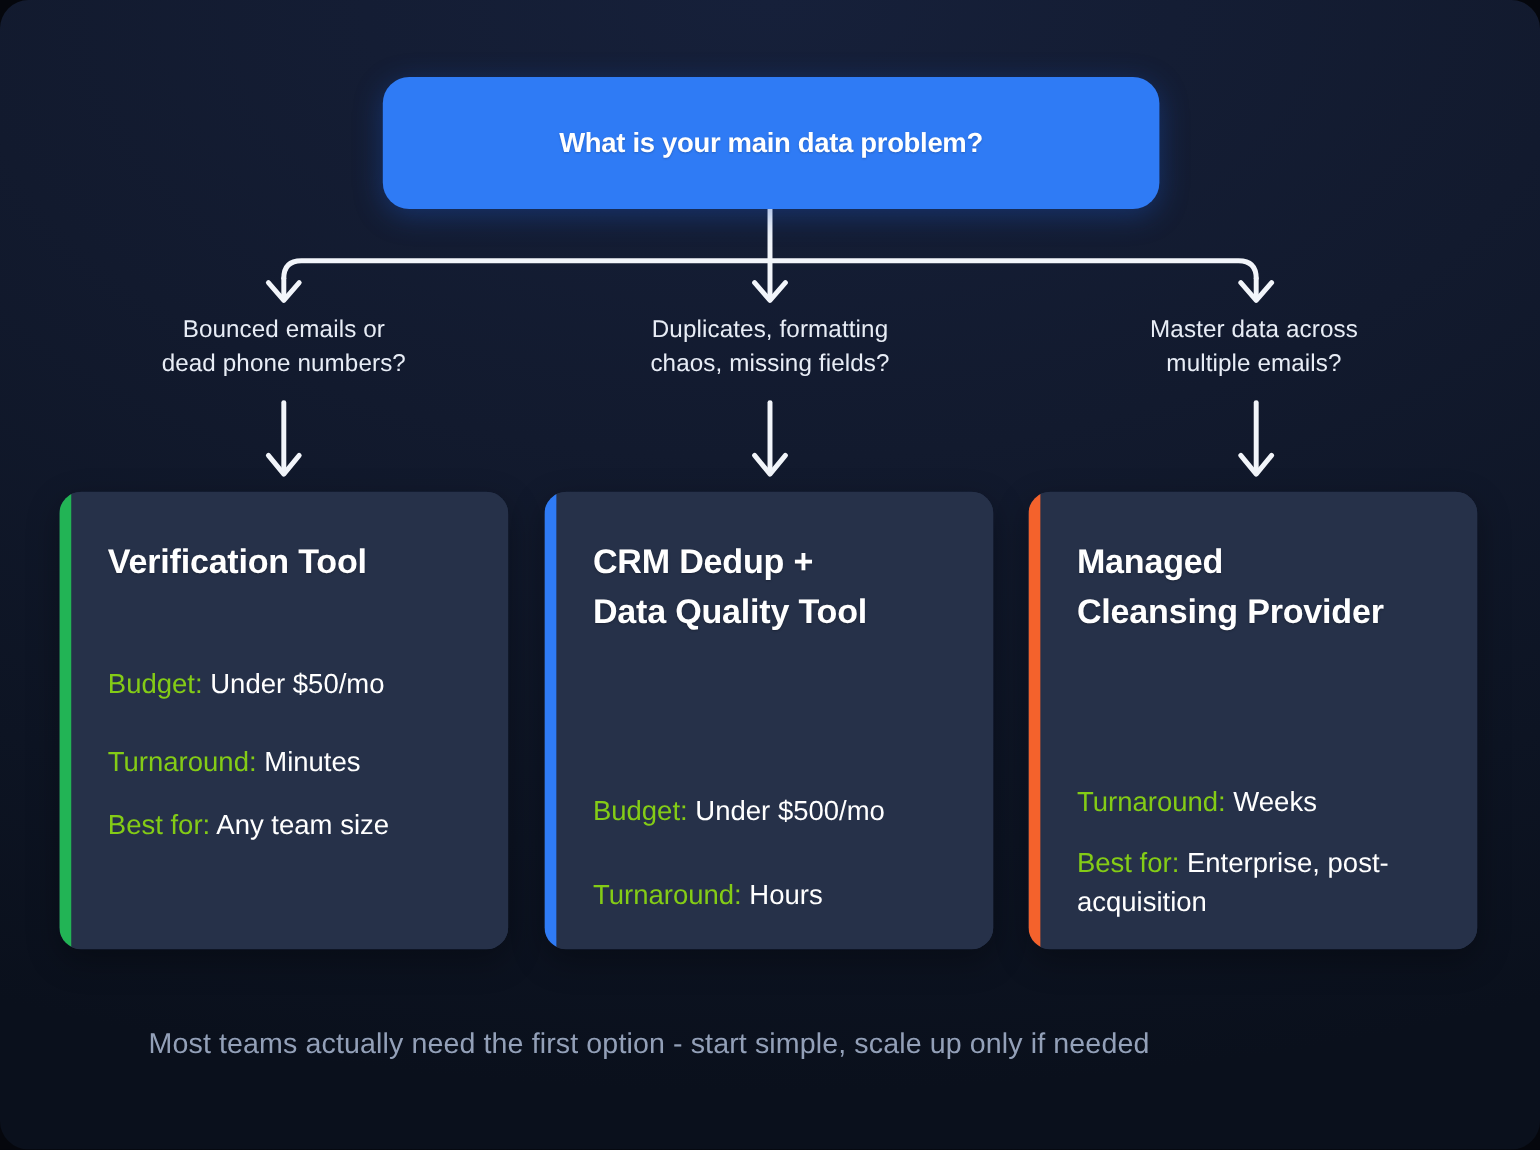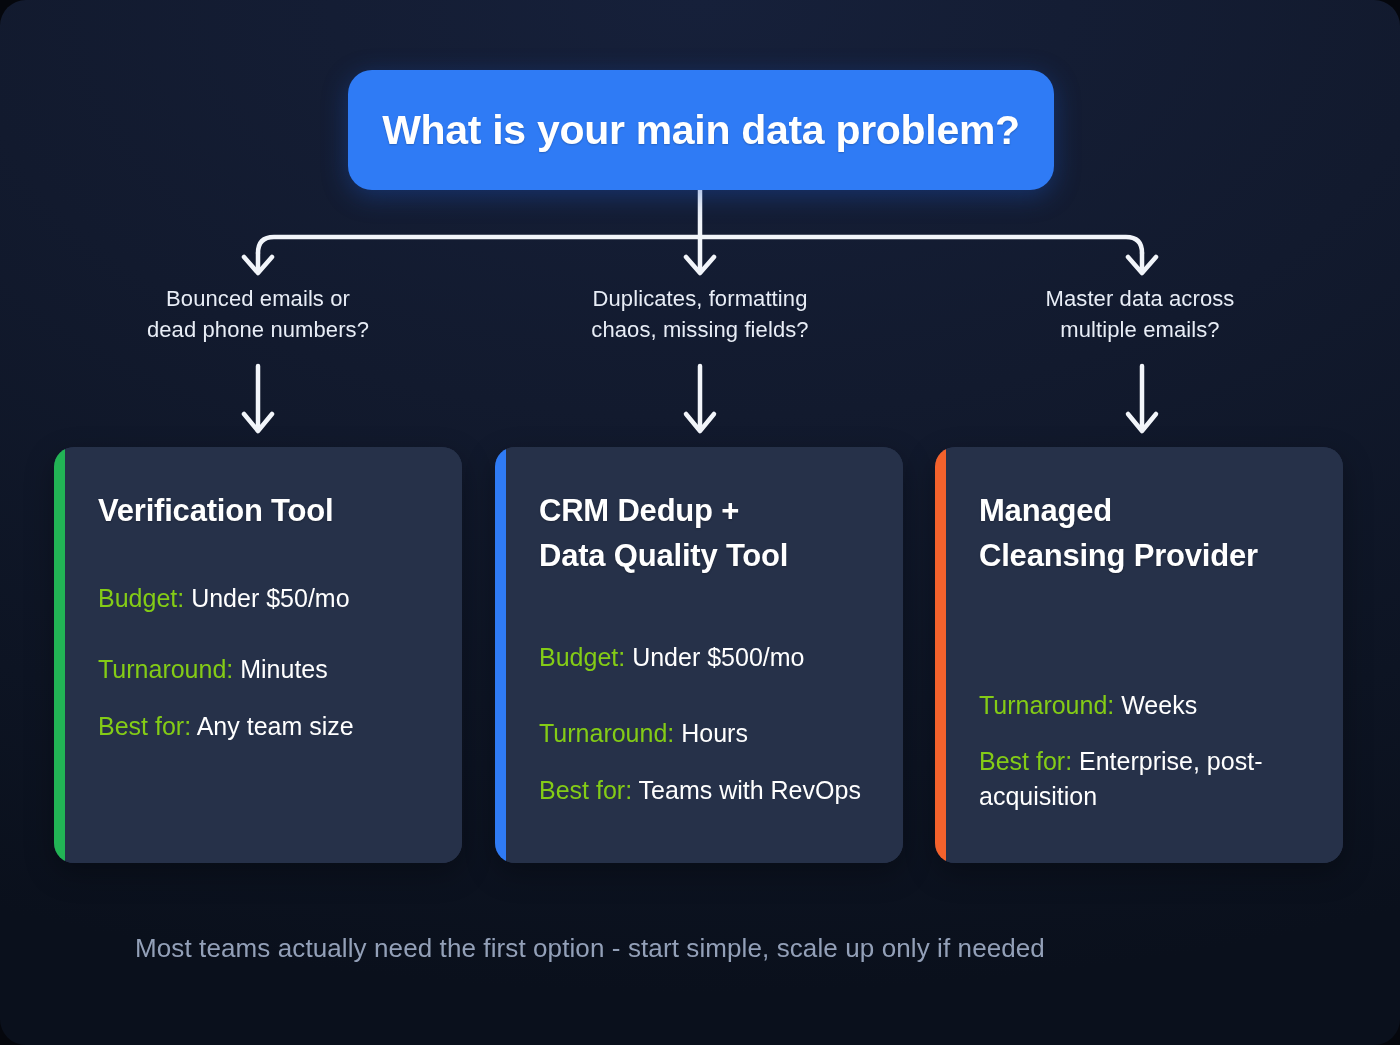--- a/index.html
+++ b/index.html
@@ -40,21 +40,21 @@
     height:120px;
     background:#2f7bf5;
     border-radius:24px;
     display:flex;
     align-items:center;
     justify-content:center;
     box-shadow:0 6px 26px rgba(27,86,196,.40);
   }
   .root-node .root-text {
     color:#ffffff;
-    font-size:41px;
+    font-size:25px;
     font-weight:bold;
     letter-spacing:-.3px;
     text-align:center;
     text-shadow:0 1px 2px rgba(0,0,0,.22);
   }
 
   
   .branch-label {
     position:absolute;
     top:284px;
@@ -91,21 +91,21 @@
     width:11px;
     height:100%;
     border-radius:20px 0 0 20px;
   }
 
   .card .body {
     position:absolute;
     left:11px; top:0;
     right:0; bottom:0;
     background:#263149;
-    padding:41px 26px 34px 33px;
+    padding:41px 26px 10px 33px;
     display:flex;
     flex-direction:column;
   }
 
   .card-title {
     color:#ffffff;
     font-size:31px;
     font-weight:bold;
     line-height:1.46;
     letter-spacing:-.2px;
@@ -224,23 +224,20 @@
         <span>CRM Dedup +</span>
         <span>Data Quality Tool</span>
       </div>
       <div class="spec-list">
         <div class="spec s0">
           <span class="k">Budget:</span><span class="v"> Under $500/mo</span>
         </div>
         <div class="spec s1">
           <span class="k">Turnaround:</span><span class="v"> Hours</span>
         </div>
-        <div class="spec s2">
-          <span class="k">Best for:</span><span class="v"> Teams with RevOps</span>
-        </div>
       </div>
     </div>
   </div>
 
   <div class="card c2">
     <div class="accent" style="background: rgb(244, 98, 44);"></div>
     <div class="body">
       <div class="card-title">
         <span>Managed</span>
         <span>Cleansing Provider</span>

